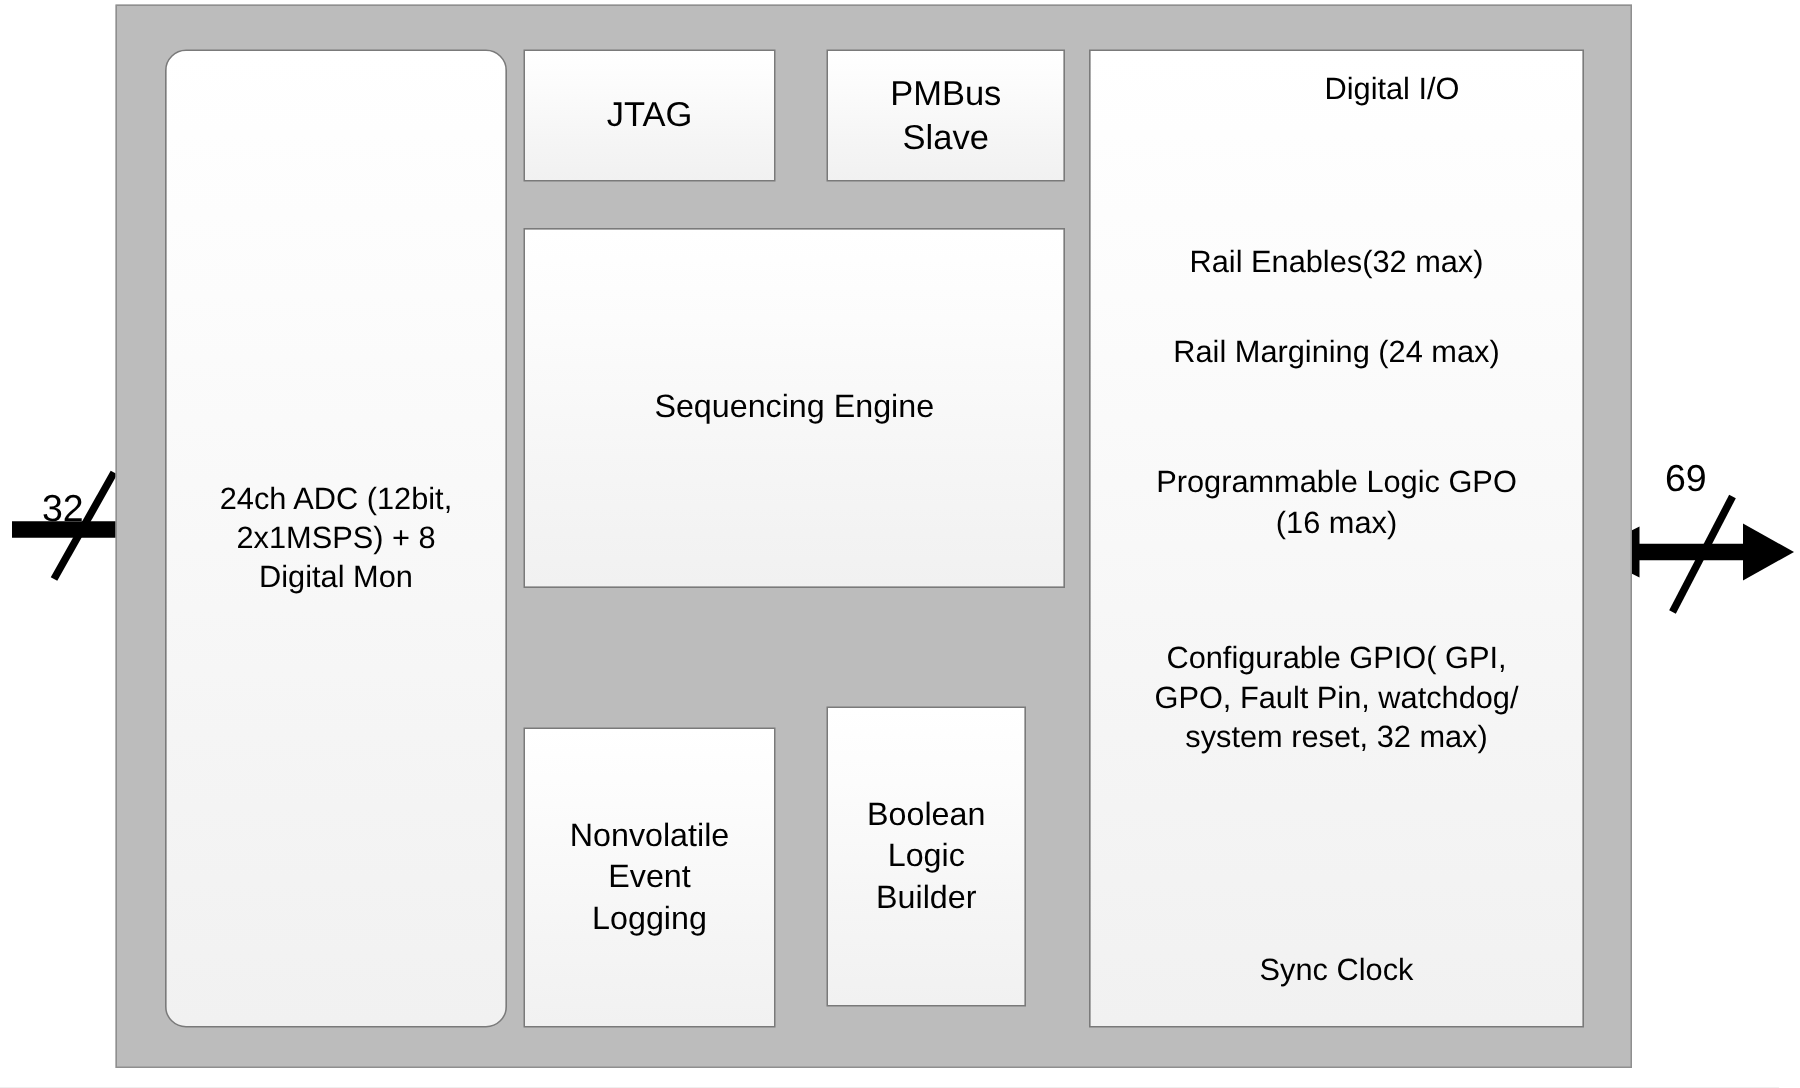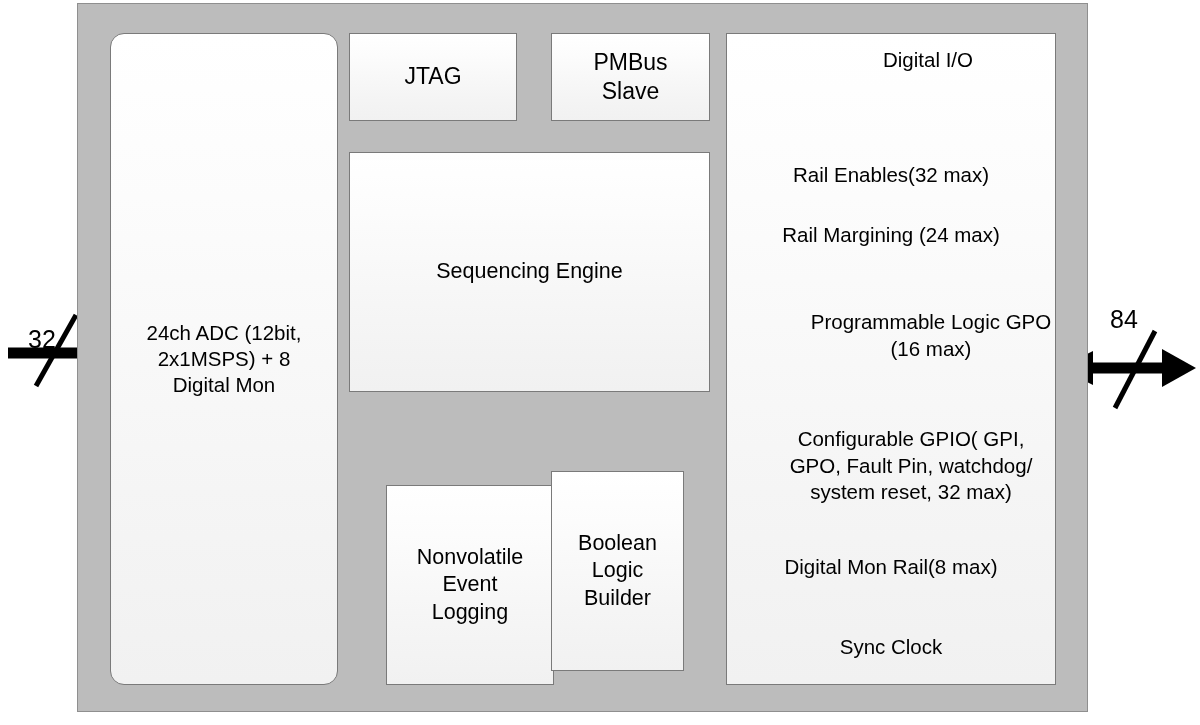--- a/index.html
+++ b/index.html
@@ -73,21 +73,20 @@
   }
   .blk-seq {
     left: 349px; top: 152px;
     width: 361px; height: 240px;
     font-size: 21.5px;
   }
   .blk-nvlog {
     left: 349px; top: 485px;
     width: 168px; height: 200px;
     font-size: 21.5px;
-    margin-left: 37px;
   }
   .blk-boolean {
     left: 551px; top: 471px;
     width: 133px; height: 200px;
     font-size: 21.5px;
   }
 
   
   .blk-dio {
     left: 726px; top: 33px;
@@ -105,22 +104,22 @@
     left: 0;
     width: 100%;
     text-align: center;
     font-size: 20.5px;
     line-height: 1.3;
     white-space: pre-line;
   }
   .dio-l0 { top: 13px; padding-left: 37px; }
   .dio-l1 { top: 88px; margin-top: 40px; }
   .dio-l2 { top: 188px; text-align: center; }
-  .dio-l3 { top: 275px; padding-left: 40px; }
-  .dio-l4 { top: 392px; padding-left: 20px; }
+  .dio-l3 { top: 275px; }
+  .dio-l4 { top: 392px; }
   .dio-l5 { top: 520px; }
   .dio-l6 { top: 600px; }
 
   
   .bus {
     position: absolute;
   }
   .bus svg { display: block; overflow: visible; }
 
   .bus-left {
@@ -157,21 +156,21 @@
   <div class="bus-count bus-count-left">32</div>
 
   <div class="bus bus-right">
     <svg width="145" height="140" viewBox="0 0 145 140" aria-hidden="true">
       <line x1="30" y1="70" x2="115" y2="70" stroke="#000000" stroke-width="11"></line>
       <polygon points="38,53 4,70 38,87" fill="#000000"></polygon>
       <polygon points="107,51 141,70 107,89" fill="#000000"></polygon>
       <line x1="60" y1="110" x2="100" y2="33" stroke="#000000" stroke-width="5"></line>
     </svg>
   </div>
-  <div class="bus-count bus-count-right">84</div>
+  <div class="bus-count bus-count-right">69</div>
 
   <div class="chip-container"></div>
 
   <div class="block blk-adc">
     <span class="label">24ch ADC  (12bit,
 2x1MSPS) + 8
 Digital Mon</span>
   </div>
 
   <div class="block blk-jtag">
@@ -202,18 +201,17 @@
   <div class="block blk-dio">
     <div class="dio-inner">
       <div class="dio-line dio-l0">Digital I/O</div>
       <div class="dio-line dio-l1">Rail Enables(32 max)</div>
       <div class="dio-line dio-l2">Rail Margining (24 max)</div>
       <div class="dio-line dio-l3">Programmable Logic  GPO
 (16 max)</div>
       <div class="dio-line dio-l4">Configurable GPIO( GPI,
 GPO, Fault Pin, watchdog/
 system reset,  32 max)</div>
-      <div class="dio-line dio-l5">Digital Mon Rail(8 max)</div>
       <div class="dio-line dio-l6">Sync Clock</div>
     </div>
   </div>
 
 </div>
 
 </body></html>

